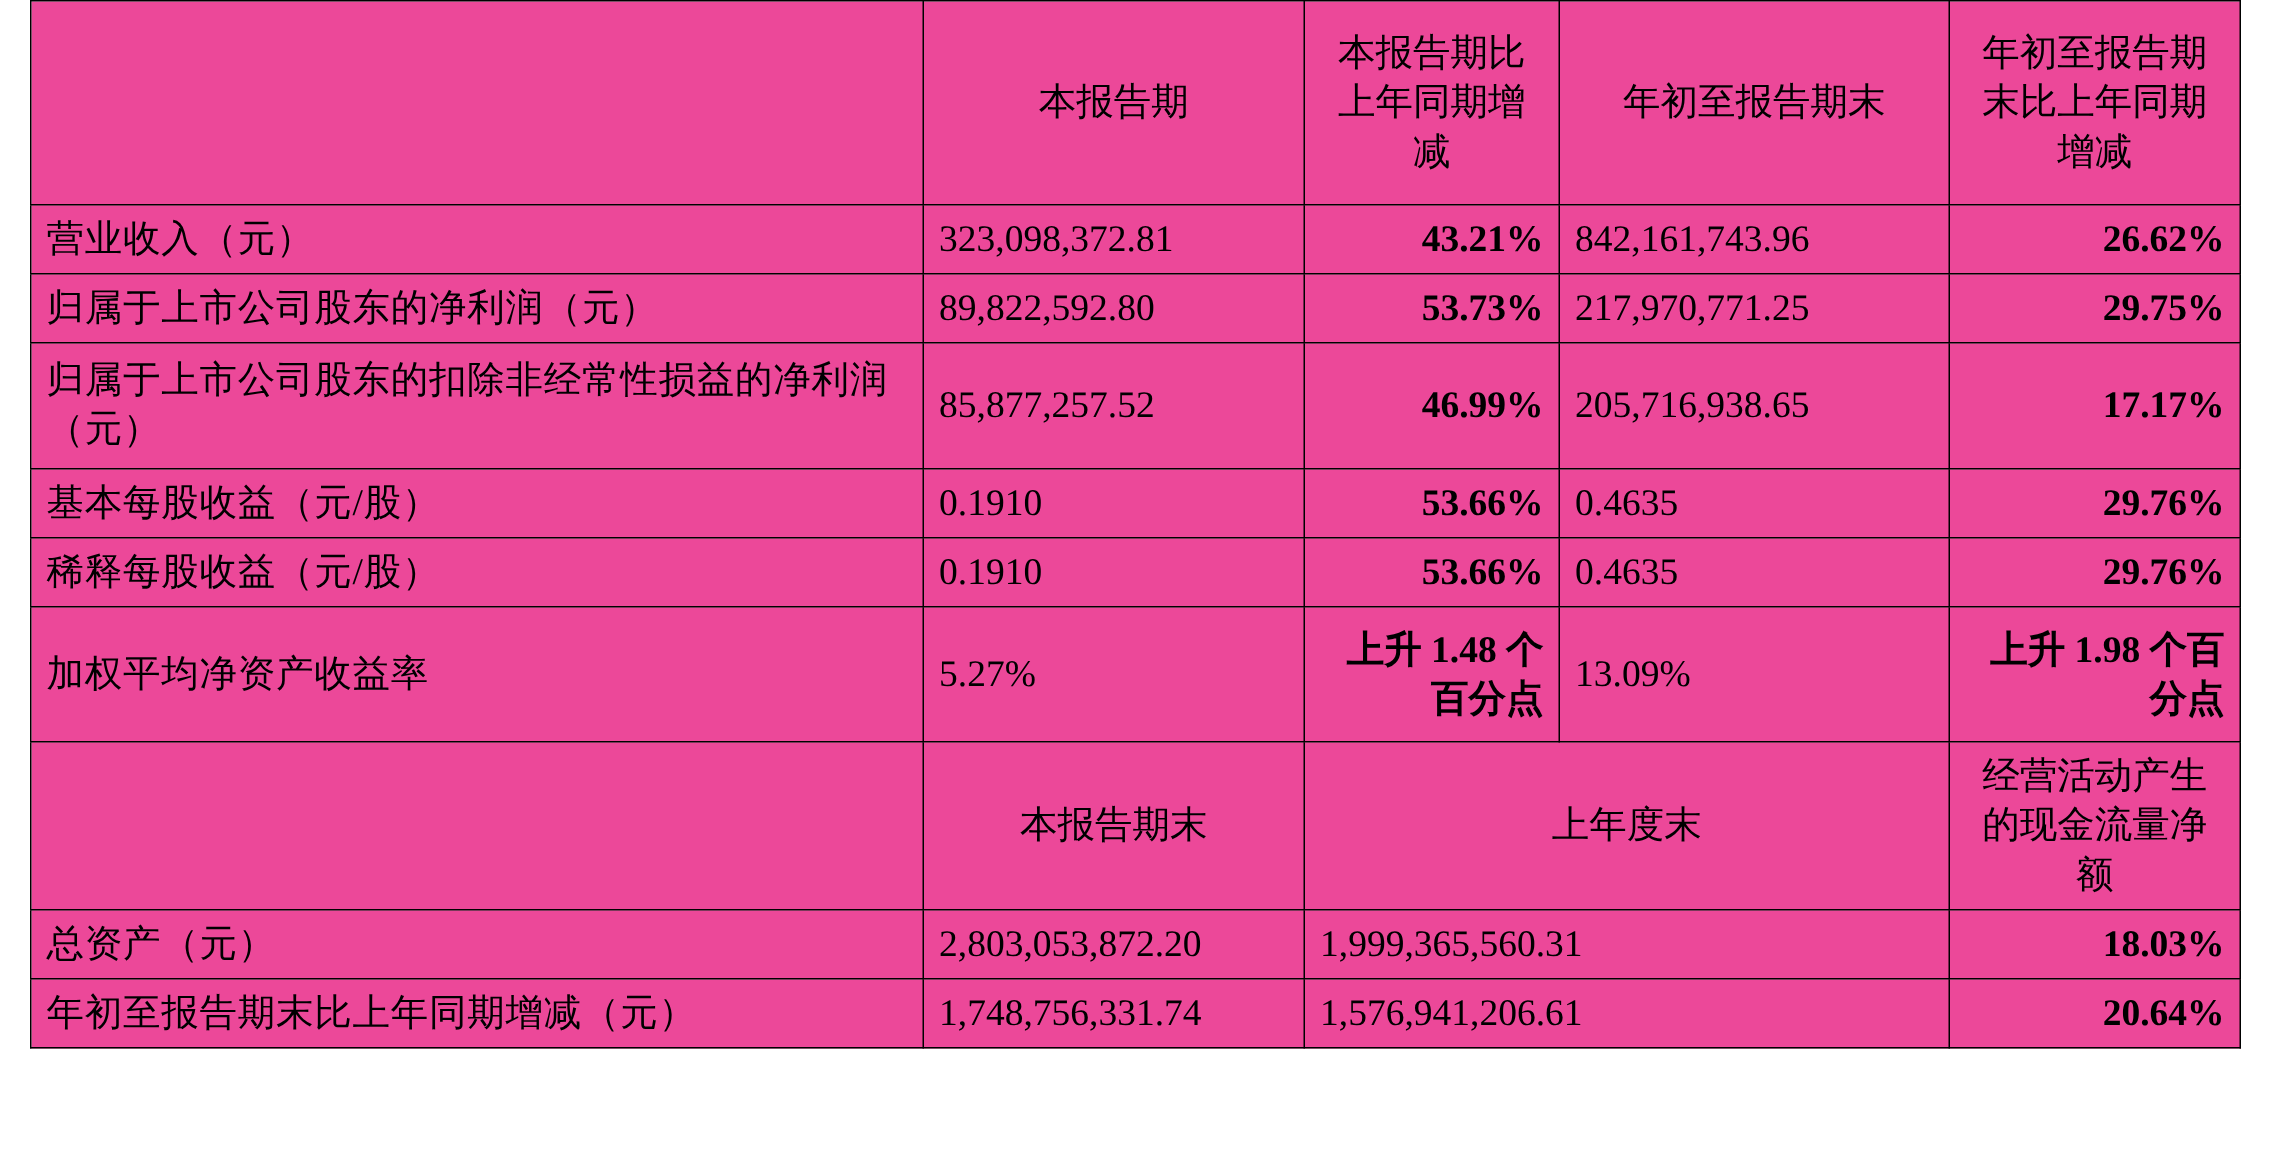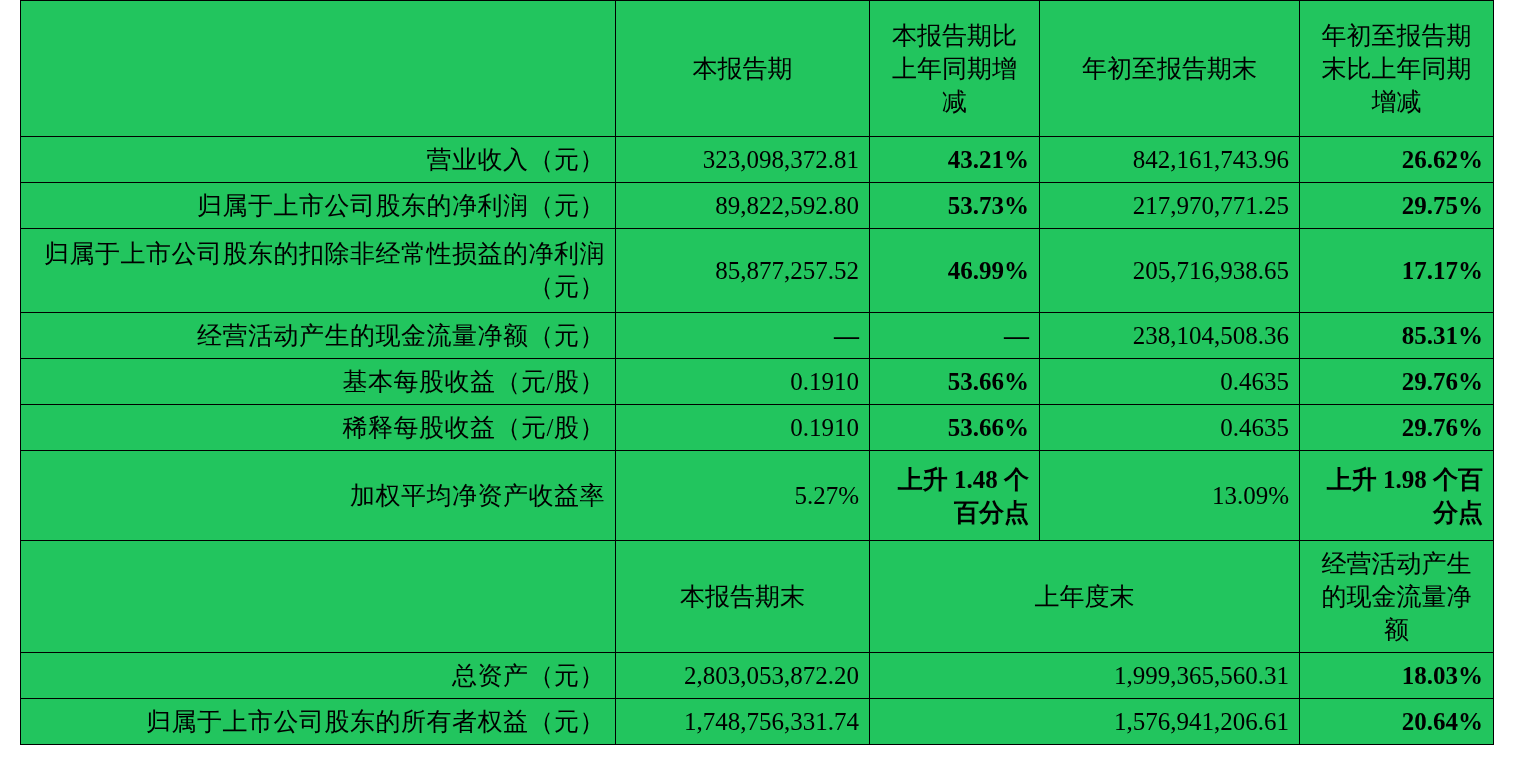--- a/index.html
+++ b/index.html
@@ -25,38 +25,38 @@
     width: 1473px;
     border-collapse: collapse;
     table-layout: fixed;
     font-size: 25px;
     line-height: 1.32;
   }
   table.fin td {
     border: 1px solid #000000;
     padding: 6px 10px;
     vertical-align: middle;
-    background: #22c55e;
+    background: #ec4899;
   }
   
   col.c-label { width: 595px; }
   col.c-cur   { width: 254px; }
   col.c-chg   { width: 170px; }
   col.c-ytd   { width: 260px; }
   col.c-ychg  { width: 194px; }
 
   .hdr {
     text-align: center;
     font-size: 25px;
   }
   .label {
-    text-align: right;
+    text-align: left;
     letter-spacing: 0.5px;
   }
-  .num-r { text-align: right; }
+  .num-r { }
   .num-c { text-align: right; font-weight: bold; }
 
   .tall { height: 136px; }
   .row  { height: 46px; }
   .row2 { height: 84px; }
   .rowP { height: 90px; }
   .hdr2 { height: 78px; }
 
   .sub-hdr {
     text-align: center;
@@ -103,27 +103,20 @@
       </tr>
 
       <tr class="row2">
         <td class="label two-line">归属于上市公司股东的扣除非经常性损益的净利润（元）</td>
         <td class="num-r">85,877,257.52</td>
         <td class="num-c">46.99%</td>
         <td class="num-r">205,716,938.65</td>
         <td class="num-c">17.17%</td>
       </tr>
 
-      <tr class="row">
-        <td class="label">经营活动产生的现金流量净额（元）</td>
-        <td class="num-c">—</td>
-        <td class="num-c">—</td>
-        <td class="num-r">238,104,508.36</td>
-        <td class="num-c">85.31%</td>
-      </tr>
 
       <tr class="row">
         <td class="label">基本每股收益（元/股）</td>
         <td class="num-r">0.1910</td>
         <td class="num-c">53.66%</td>
         <td class="num-r">0.4635</td>
         <td class="num-c">29.76%</td>
       </tr>
 
       <tr class="row">
@@ -150,21 +143,21 @@
       </tr>
 
       <tr class="row">
         <td class="label">总资产（元）</td>
         <td class="num-r">2,803,053,872.20</td>
         <td class="num-r" colspan="2">1,999,365,560.31</td>
         <td class="num-c">18.03%</td>
       </tr>
 
       <tr class="row">
-        <td class="label">归属于上市公司股东的所有者权益（元）</td>
+        <td class="label">年初至报告期末比上年同期增减（元）</td>
         <td class="num-r">1,748,756,331.74</td>
         <td class="num-r" colspan="2">1,576,941,206.61</td>
         <td class="num-c">20.64%</td>
       </tr>
     </tbody>
   </table>
 
 </div>
 
 </body></html>

